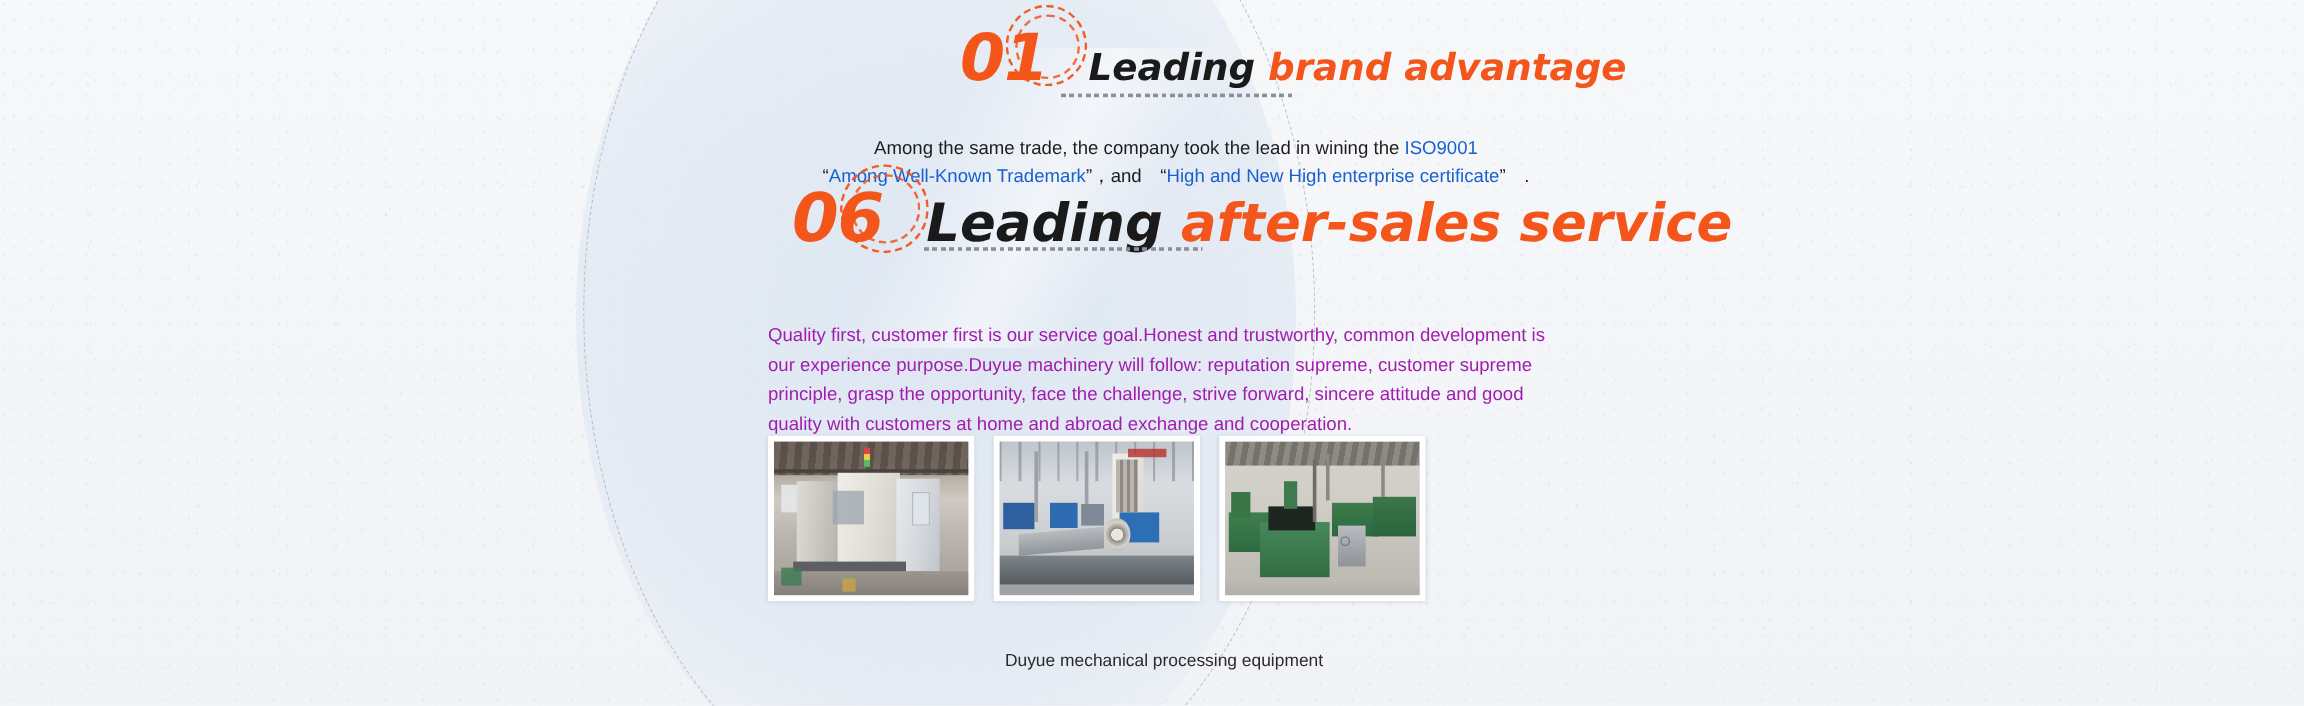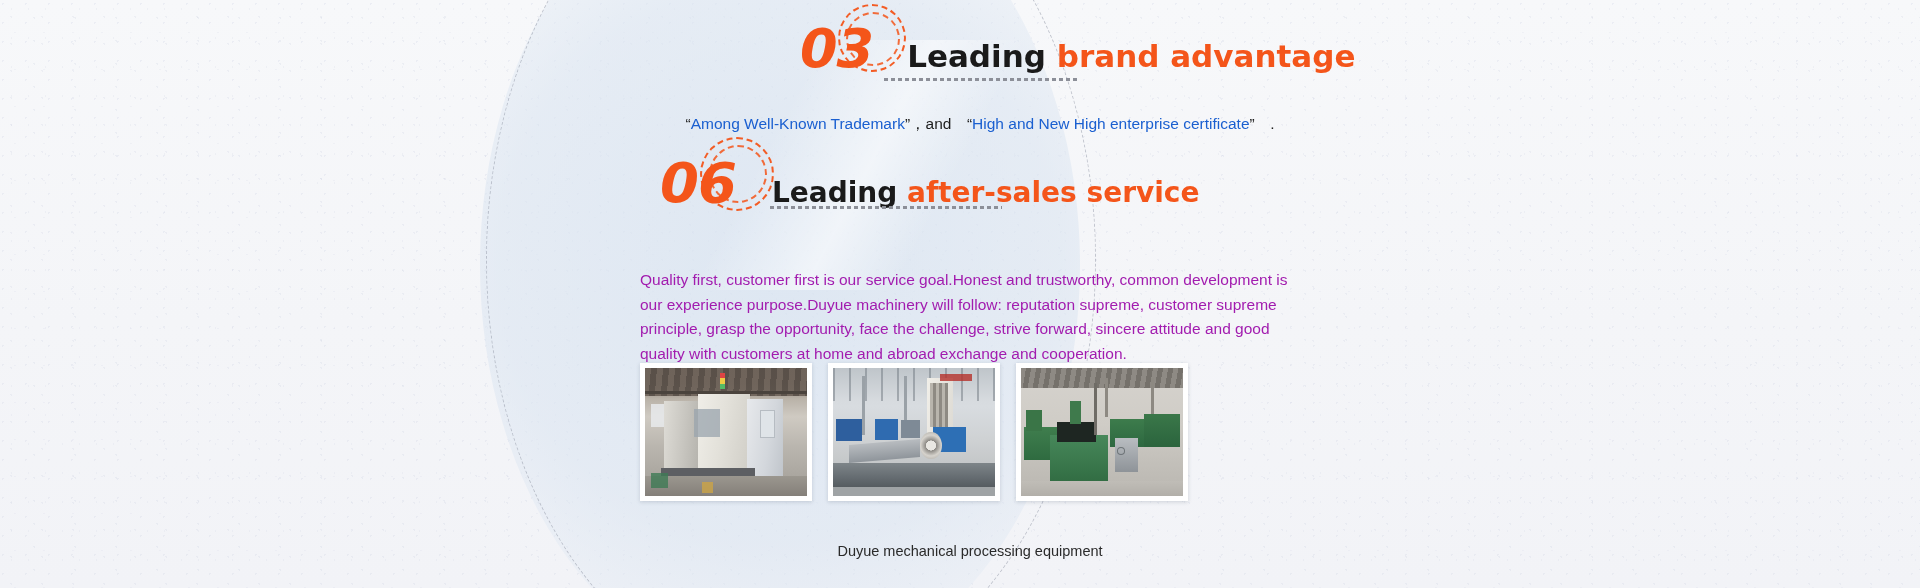--- a/index.html
+++ b/index.html
@@ -110,26 +110,27 @@
     z-index: 1;
   }
   .ring05-a { width: 68px; height: 68px; left: 38px; top: -18px; opacity: .95; }
   .ring05-b { width: 54px; height: 54px; left: 46px; top: -10px; opacity: .85; }
 
   .ring06-a { width: 74px; height: 74px; left: 40px; top: -18px; opacity: .95; }
   .ring06-b { width: 58px; height: 58px; left: 49px; top: -10px; opacity: .85; }
 
   .title-txt {
     font-family: "DejaVu Sans", sans-serif;
+    font-style: italic;
     font-weight: bold;
     color: #1a1a1a;
     white-space: nowrap;
   }
   .t05 { font-size: 31px; margin-left: 34px; }
-  .t06 { font-size: 28px; margin-left: 36px; }
+  .t06 { font-size: 44px; margin-left: 36px; }
   .accent { color: #f4551a; }
 
   .dashline {
     position: absolute;
     height: 3px;
     background-image: repeating-linear-gradient(90deg, #8c8f98 0 4px, rgba(0,0,0,0) 4px 7px);
     z-index: 4;
   }
   .dash05 { left: 884px; top: 78px; width: 196px; }
   .dash06 { left: 770px; top: 206px; width: 232px; }
@@ -256,28 +257,29 @@
 <div class="bg-streak"></div>
 
 <div class="page">
 
   <div class="sec05">
 
     <div class="head05">
       <span class="num-wrap">
         <span class="ring-o ring05-a"></span>
         <span class="ring-o ring05-b"></span>
-        <span class="num num05">03</span>
+        <span class="num num05">01</span>
       </span>
       <span class="title-txt t05"><span>Leading</span> <span class="accent">brand advantage</span></span>
     </div>
 
     <div class="dashline dash05"></div>
 
     <div class="para05" id="para05">
+        <span class="ln"><span>Among the same trade, the company took the lead in wining the </span><span class="blue">ISO9001</span></span>
         <span class="ln"><span>“</span><span class="blue">Among Well-Known Trademark</span><span>”，and　“</span><span class="blue">High and New High enterprise certificate</span><span>”　.</span></span>
       </div>
   </div>
 
   <div class="sec06">
 
     <div class="head06">
       <span class="num-wrap">
         <span class="ring-o ring06-a"></span>
         <span class="ring-o ring06-b"></span>

